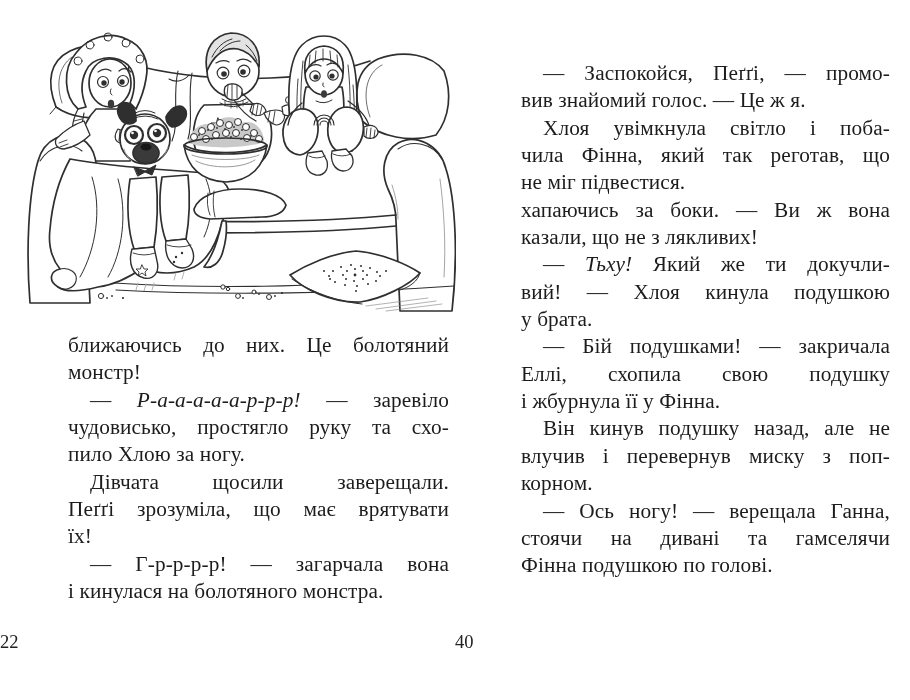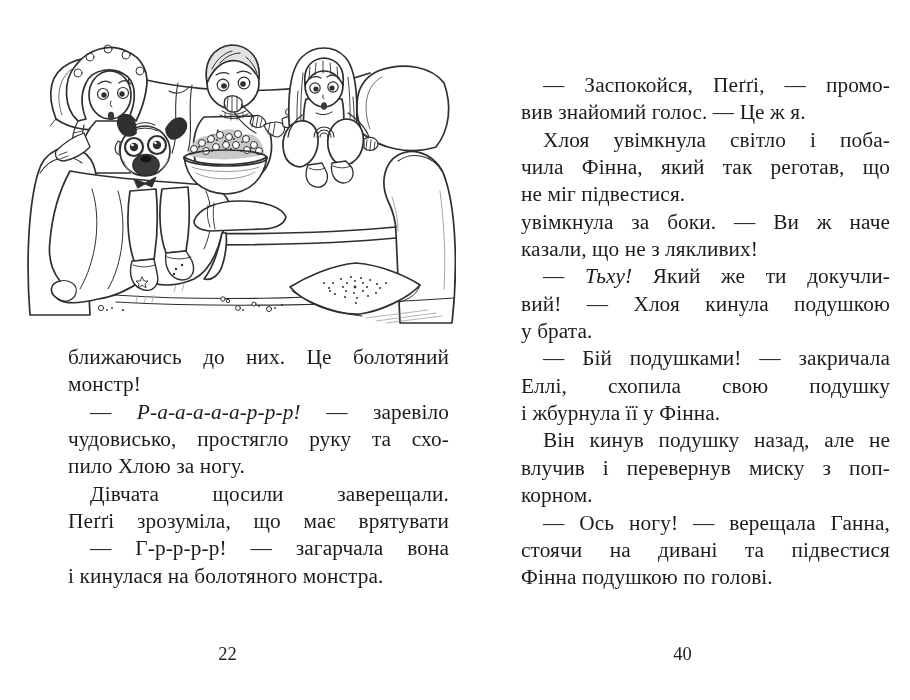--- a/index.html
+++ b/index.html
@@ -1,32 +1,32 @@
 <!DOCTYPE html>
 <html><head>
 <meta charset="utf-8">
 <style>
   html,body{margin:0;padding:0}
   body{
     width:910px;height:700px;background:#ffffff;position:relative;overflow:hidden;
     font-family:"Liberation Serif","DejaVu Serif",serif;color:#1c1c1c;
   }
-  .page{position:absolute;top:13px;height:492px}
+  .page{position:absolute;top:1px;height:492px}
   .page-left{left:0;width:455px}
   .page-right{left:455px;width:455px}
   figure.illustration{position:absolute;left:26px;top:8px;width:430px;height:312px;margin:0}
   .textblock{position:absolute;font-size:21.3px;line-height:27.35px;letter-spacing:.1px}
   .tb-left{left:68px;top:331px;width:381px}
   .tb-right{left:66px;top:59px;width:369px}
   .line{text-align:justify;text-justify:inter-word;white-space:normal}
   .line.j{text-align-last:justify}
   .line.e{text-align:right;text-align-last:left}
   .line.ind{text-indent:22px}
   .line i{font-style:italic}
-  .pagenum{position:absolute;left:0;width:100%;top:631px;text-align:center;font-size:18.5px;color:#222}
+  .pagenum{position:absolute;left:0;width:100%;top:631px;text-align:left;font-size:18.5px;color:#222}
   svg .ink{stroke:#2f2f2f;fill:none;stroke-linecap:round;stroke-linejoin:round}
 </style>
 </head>
 <body>
 
 <div class="page page-left">
 
   <figure class="illustration">
     <svg viewBox="0 0 430 312" width="430" height="312" aria-hidden="true">
       <g class="ink" stroke-width="1.7">
@@ -275,44 +275,45 @@
   </figure>
 
   <div class="textblock tb-left">
     <div class="line j">ближаючись до них. Це болотяний</div>
     <div class="line e">монстр!</div>
     <div class="line j ind"><span>— </span><i>Р-а-а-а-а-а-р-р-р!</i><span> — заревіло</span></div>
     <div class="line j">чудовисько, простягло руку та схо-</div>
     <div class="line e">пило Хлою за ногу.</div>
     <div class="line j ind">Дівчата щосили заверещали.</div>
     <div class="line j">Пеґґі зрозуміла, що має врятувати</div>
+    <div class="line e">їх!</div>
     <div class="line j ind">— Г-р-р-р-р! — загарчала вона</div>
     <div class="line e">і кинулася на болотяного монстра.</div>
   </div>
 
   <div class="pagenum">22</div>
 </div>
 
 <div class="page page-right">
   <div class="textblock tb-right">
     <div class="line j ind">— Заспокойся, Пеґґі, — промо-</div>
     <div class="line e">вив знайомий голос. — Це ж я.</div>
     <div class="line j ind">Хлоя увімкнула світло і поба-</div>
     <div class="line j">чила Фінна, який так реготав, що</div>
     <div class="line e">не міг підвестися.</div>
-    <div class="line j">увімкнула за боки. — Ви ж наче</div>
+    <div class="line j">хапаючись за боки. — Ви ж вона</div>
     <div class="line e">казали, що не з лякливих!</div>
     <div class="line j ind"><span>— </span><i>Тьху!</i><span> Який же ти докучли-</span></div>
     <div class="line j">вий! — Хлоя кинула подушкою</div>
     <div class="line e">у брата.</div>
     <div class="line j ind">— Бій подушками! — закричала</div>
     <div class="line j">Еллі, схопила свою подушку</div>
     <div class="line e">і жбурнула її у Фінна.</div>
     <div class="line j ind">Він кинув подушку назад, але не</div>
     <div class="line j">влучив і перевернув миску з поп-</div>
     <div class="line e">корном.</div>
     <div class="line j ind">— Ось ногу! — верещала Ганна,</div>
-    <div class="line j">стоячи на дивані та підвестися</div>
+    <div class="line j">стоячи на дивані та гамселячи</div>
     <div class="line e">Фінна подушкою по голові.</div>
   </div>
 
   <div class="pagenum">40</div>
 </div>
 
 </body></html>

